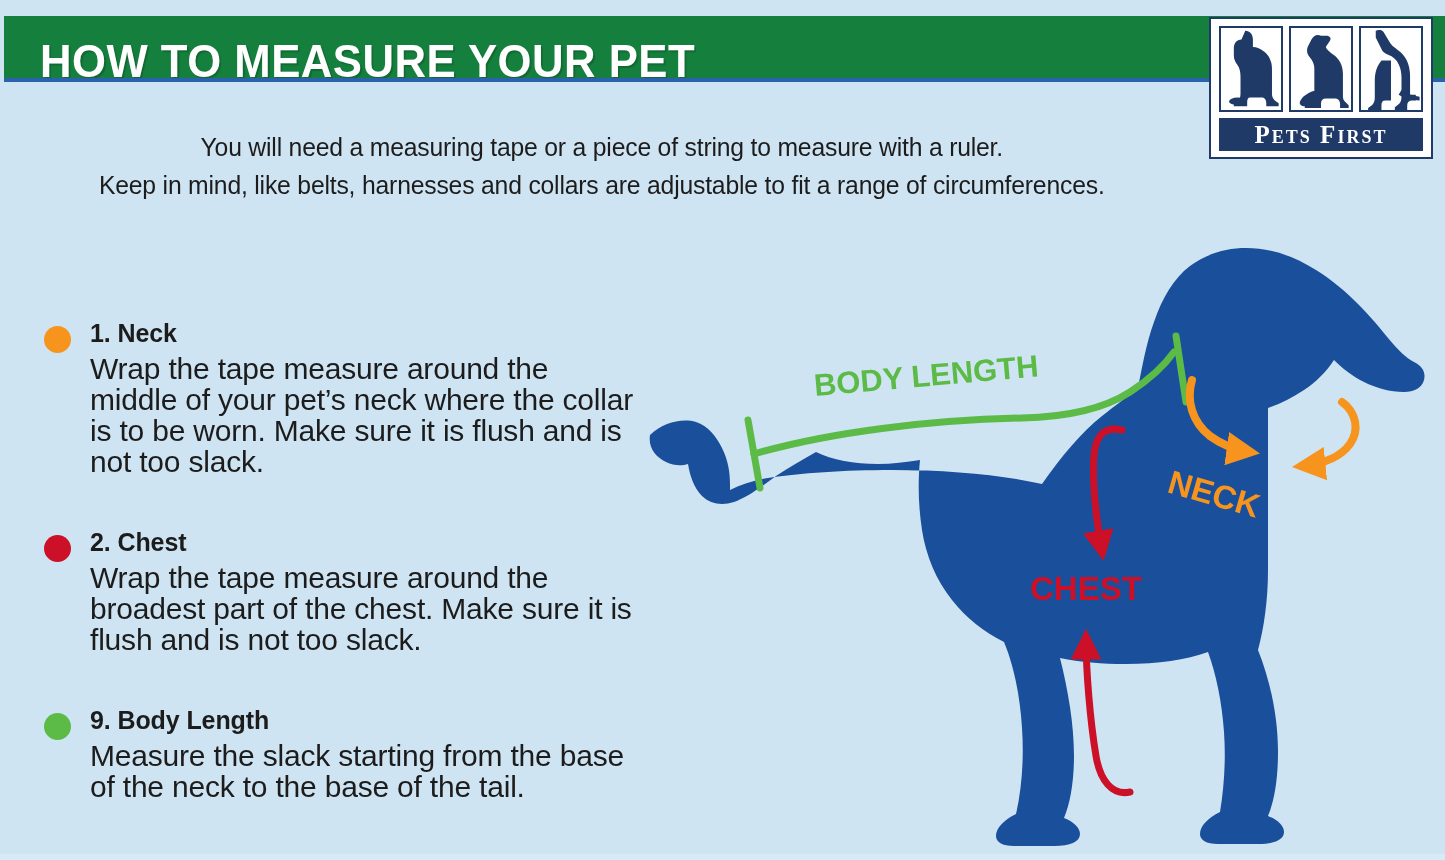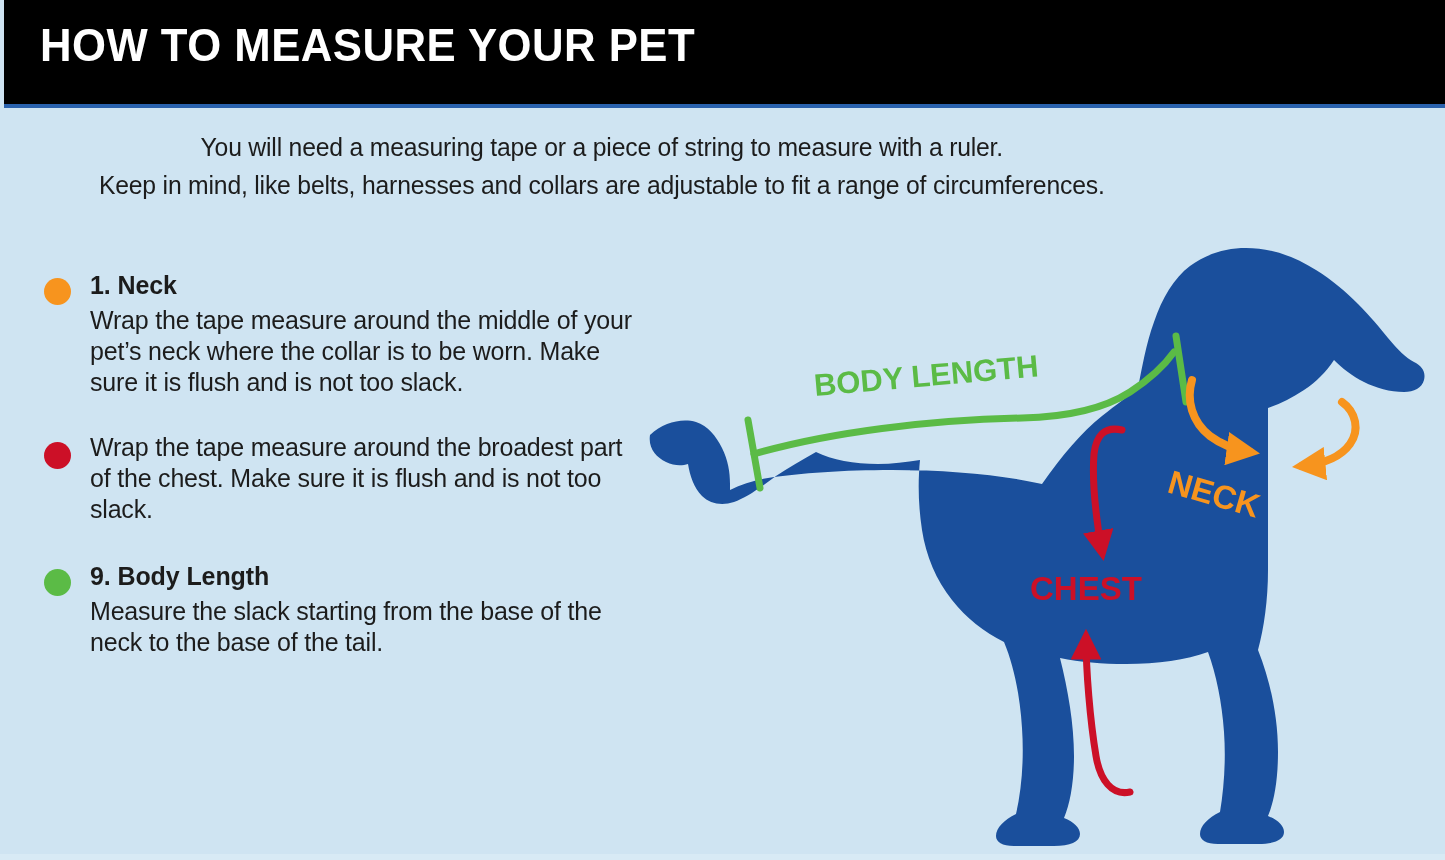--- a/index.html
+++ b/index.html
@@ -15,24 +15,24 @@
     width: 1445px;
     height: 860px;
     background: #cfe4f2;
     overflow: hidden;
   }
 
   
   #header-bar {
     position: absolute;
     left: 4px;
-    top: 0;
+    top: 16px;
     width: 1441px;
-    height: 108px;
-    background: #000000;
+    height: 66px;
+    background: #15803d;
   }
   #header-bar::after {
     content: "";
     position: absolute;
     left: 0;
     bottom: 0;
     width: 100%;
     height: 4px;
     background: #2a62ad;
   }
@@ -124,41 +124,42 @@
   
   #steps {
     position: absolute;
     left: 40px;
     top: 268px;
     width: 600px;
   }
   .step {
     position: relative;
     margin-bottom: 34px;
+    margin-top: 48px;
   }
   .step-bullet {
     position: absolute;
     left: 4px;
     top: 10px;
     width: 27px;
     height: 27px;
     border-radius: 50%;
   }
   .step-title {
     margin-left: 50px;
     font-size: 25px;
     font-weight: bold;
     color: #1c1c1c;
     letter-spacing: -0.1px;
     line-height: 34px;
   }
   .step-body {
     margin-left: 50px;
     margin-top: 3px;
-    font-size: 25px;
+    font-size: 30px;
     color: #1c1c1c;
     line-height: 31px;
     letter-spacing: -0.2px;
     max-width: 560px;
   }
 
   
   #diagram {
     position: absolute;
     left: 630px;
@@ -188,34 +189,61 @@
 </style>
 </head>
 <body>
 
 <div id="page">
 
   <div id="header-bar">
     <div id="header-title">HOW TO MEASURE YOUR PET</div>
   </div>
 
+  <div id="logo">
+    <div id="logo-panels">
+      <div class="logo-panel">
+        <svg viewBox="0 0 60 86" preserveAspectRatio="xMidYMax meet">
+          <path fill="#203a67" d="M20 12 c-5 0 -8 4 -8 9 l0 8 c0 4 2 7 4 10 c2 3 3 7 3 12 l0 18 c0 4 -1 6 -4 8 l-3 2 l0 3 l14 0 l0 -4 c0 -3 1 -5 3 -5 l12 0 c3 0 5 2 5 6 l0 3 l13 0 l0 -3 l-4 -3 c-2 -2 -3 -4 -3 -7 l0 -26 c0 -8 -3 -14 -8 -18 c-4 -3 -8 -5 -12 -5 l0 -8 c0 -5 -3 -9 -8 -9 z"></path>
+          <ellipse fill="#203a67" cx="16" cy="77" rx="9" ry="4"></ellipse>
+        </svg>
+      </div>
+      <div class="logo-panel">
+        <svg viewBox="0 0 60 86" preserveAspectRatio="xMidYMax meet">
+          <path fill="#203a67" d="M30 8 c-4 -2 -8 0 -10 4 l-4 8 c-1 3 -1 6 1 9 l3 4 c2 3 3 6 3 10 l0 26 c0 4 -1 6 -4 8 l-6 4 l0 3 l17 0 l0 -5 c0 -3 2 -5 5 -5 l9 0 c4 0 6 2 6 6 l0 4 l9 0 l0 -3 l-4 -4 c-2 -2 -2 -4 -2 -7 l0 -22 c0 -9 -4 -16 -10 -20 c-4 -3 -7 -5 -8 -8 l4 -6 c2 -3 1 -5 -2 -6 z"></path>
+          <path fill="#203a67" d="M22 66 c-6 2 -12 6 -14 11 c-1 3 1 5 5 5 l14 0 l0 -16 z"></path>
+        </svg>
+      </div>
+      <div class="logo-panel">
+        <svg viewBox="0 0 60 86" preserveAspectRatio="xMidYMax meet">
+          <path fill="#203a67" d="M14 10 l6 12 c1 3 4 5 7 6 c5 2 9 5 11 10 c2 4 3 9 3 14 l0 20 c0 4 -1 6 -3 8 l-4 3 l0 3 l13 0 l0 -5 c0 -3 2 -5 5 -5 l4 0 l0 -6 l-6 0 l0 -20 c0 -12 -5 -22 -13 -27 c-4 -3 -7 -5 -9 -9 l-6 -10 c-2 -3 -6 -2 -8 -1 z"></path>
+          <path fill="#203a67" d="M38 70 c6 4 14 6 22 6 l0 -4 c-7 -1 -14 -3 -19 -7 z"></path>
+          <path fill="#203a67" d="M20 34 c-5 6 -7 13 -7 21 l0 18 c0 4 -1 6 -3 8 l-4 3 l0 3 l14 0 l0 -6 c0 -3 1 -5 4 -5 l6 0 l0 -42 z"></path>
+        </svg>
+      </div>
+    </div>
+    <div id="logo-name-bar">
+      <span id="logo-name">Pets First</span>
+    </div>
+  </div>
 
   <div id="intro">
     <div class="intro-line">You will need a measuring tape or a piece of string to measure with a ruler.</div>
     <div class="intro-line">Keep in mind, like belts, harnesses and collars are adjustable to fit a range of circumferences.</div>
   </div>
 
   <div id="steps">
     <div class="step">
       <span class="step-bullet" style="background:#F7941E"></span>
       <div class="step-title">1. Neck</div>
       <div class="step-body">Wrap the tape measure around the middle of your pet’s neck where the collar is to be worn. Make sure it is flush and is not too slack.</div>
     </div>
     <div class="step">
       <span class="step-bullet" style="background:#CC1027"></span>
+      <div class="step-title">2. Chest</div>
       <div class="step-body">Wrap the tape measure around the broadest part of the chest. Make sure it is flush and is not too slack.</div>
     </div>
     <div class="step">
       <span class="step-bullet" style="background:#5BBB46"></span>
       <div class="step-title">9. Body Length</div>
       <div class="step-body">Measure the slack starting from the base of the neck to the base of the tail.</div>
     </div>
   </div>
 
   <div id="diagram">

